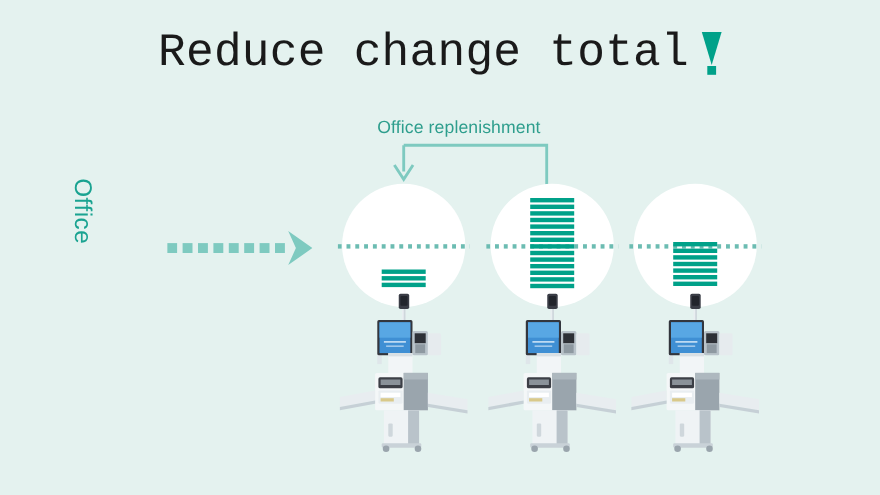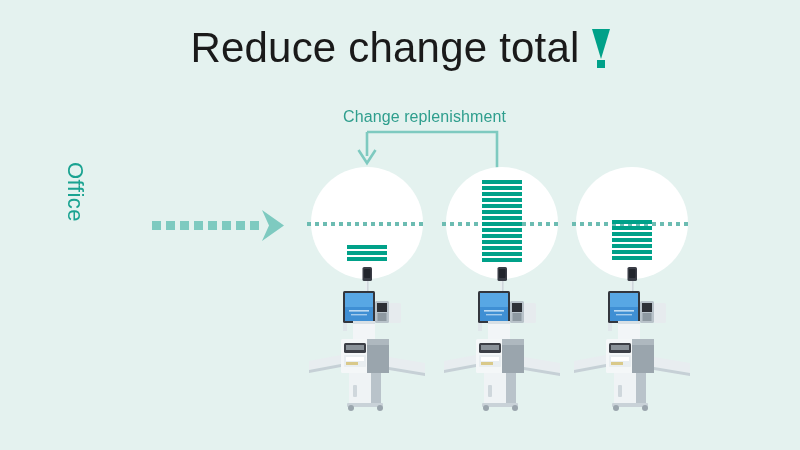--- a/index.html
+++ b/index.html
@@ -31,21 +31,21 @@
     text-align: center;
     white-space: nowrap;
   }
   #page-title {
     display: inline-block;
     font-size: 42px;
     font-weight: 400;
     color: #1a1a1a;
     letter-spacing: 0.2px;
     vertical-align: middle;
-    font-family: Liberation Sans, sans-serif;
+    font-family: Liberation Mono, monospace;
   }
   #title-bang {
     display: inline-block;
     position: relative;
     width: 18px;
     height: 42px;
     margin-left: 12px;
     vertical-align: middle;
   }
   #title-bang .bang-stem {
@@ -159,21 +159,21 @@
 
 <div id="stage">
 
   <div id="title-row">
     <span id="page-title">Reduce change total</span><span id="title-bang">
       <span class="bang-stem"></span>
       <span class="bang-dot"></span>
     </span>
   </div>
 
-  <div id="replenish-label">Change replenishment</div>
+  <div id="replenish-label">Office replenishment</div>
 
   <svg id="replenish-bracket" viewBox="0 0 160 42">
     <path d="M12 2 H142 V42" fill="none" stroke="#7ecac0" stroke-width="2.6"></path>
     <path d="M12 2 V26" fill="none" stroke="#7ecac0" stroke-width="2.6"></path>
     <path d="M3.5 20 L12 33 L20.5 20" fill="none" stroke="#7ecac0" stroke-width="2.6" stroke-linecap="butt" stroke-linejoin="miter"></path>
   </svg>
 
   <div id="office-label">Office</div>
 
   <svg id="office-arrow" viewBox="0 0 132 34">

